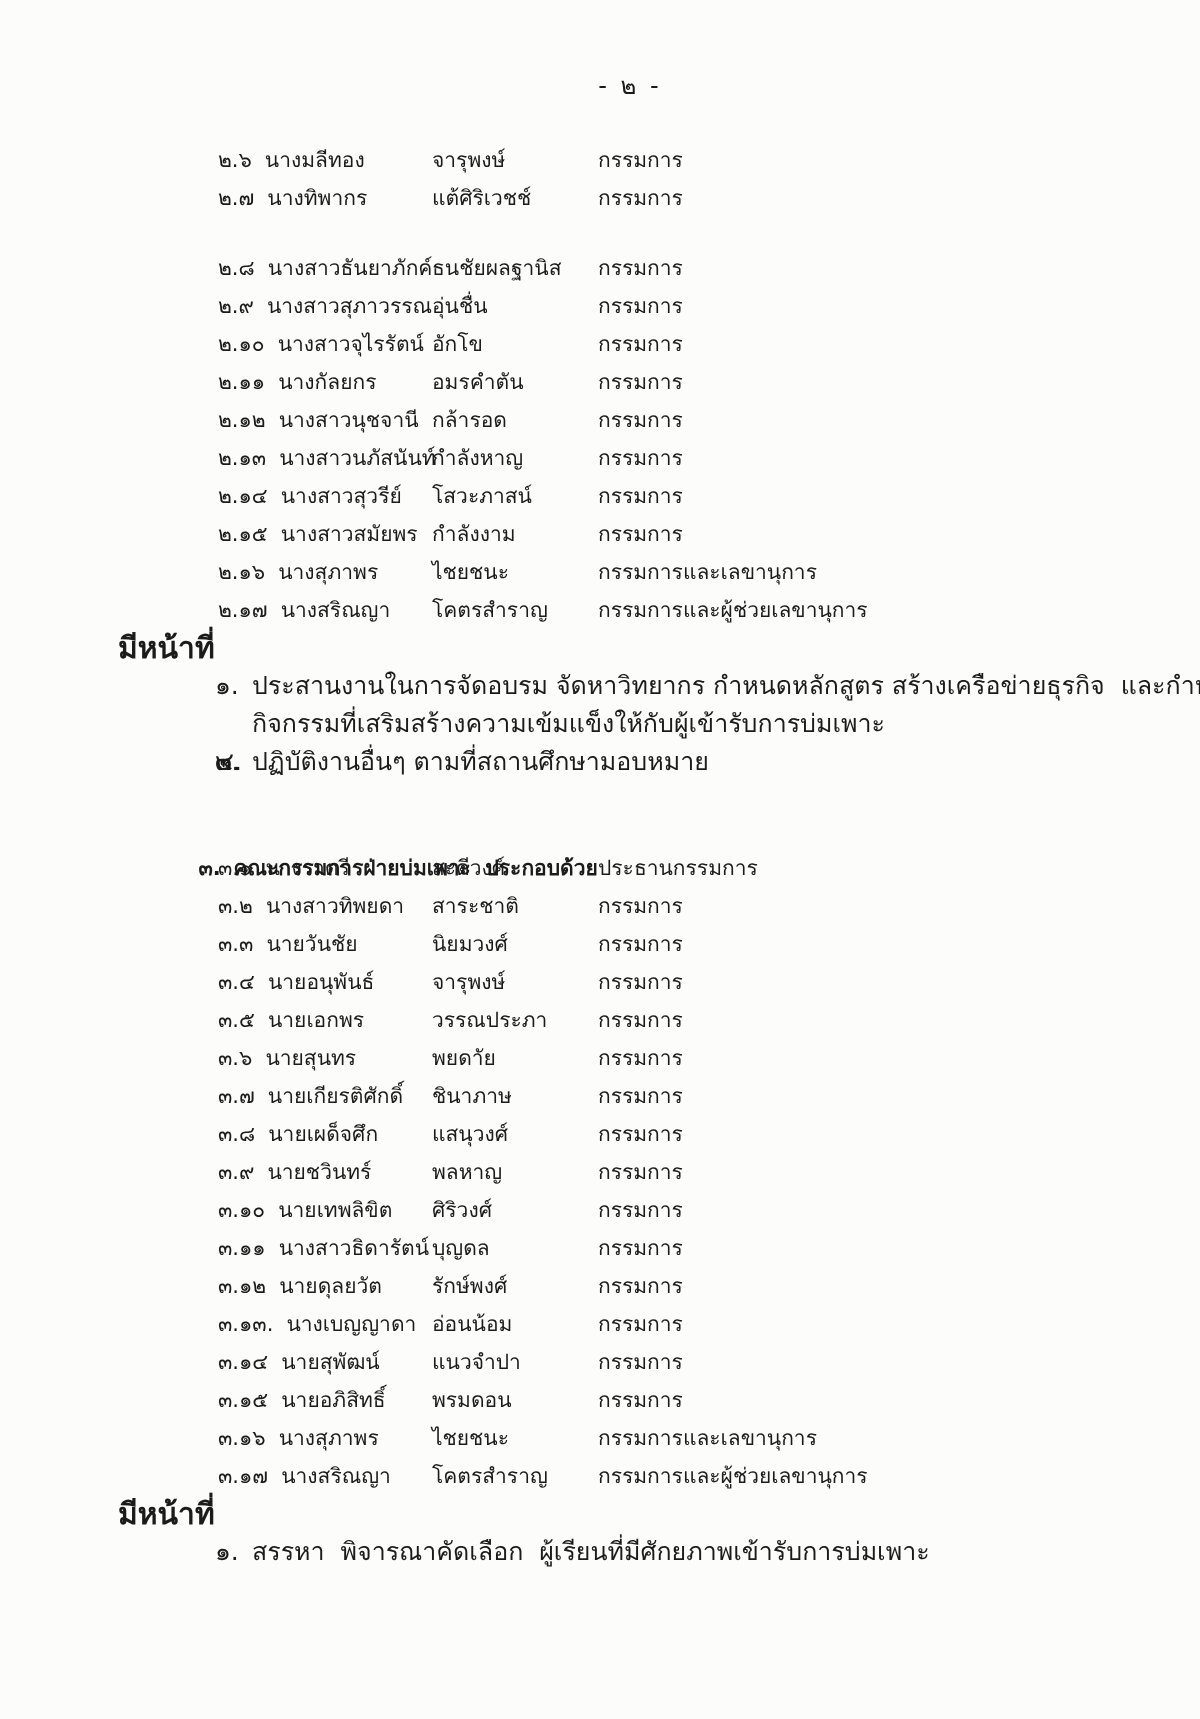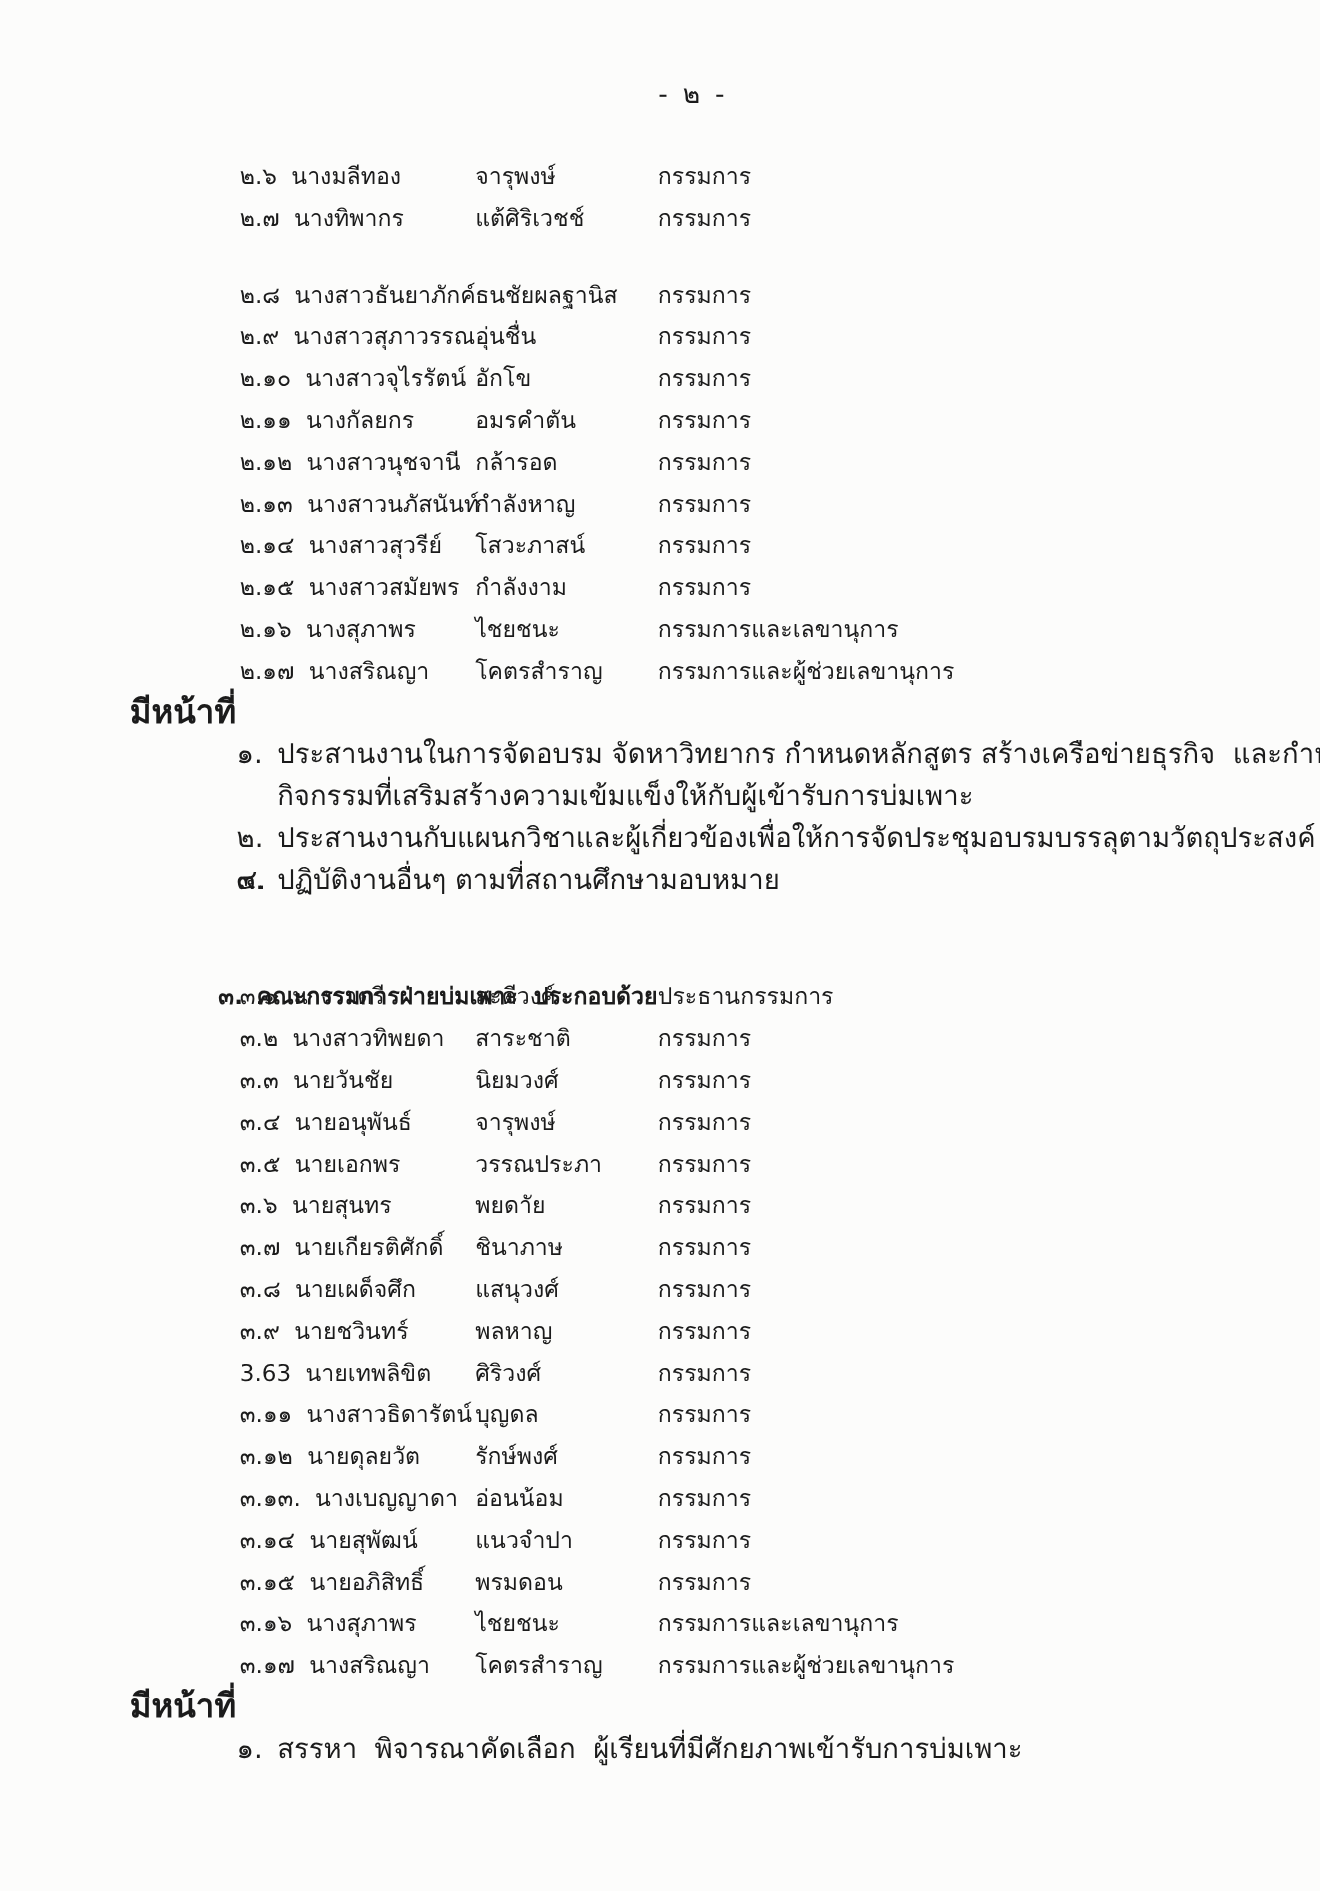--- a/index.html
+++ b/index.html
@@ -161,21 +161,20 @@
       <div class="duties-heading">มีหน้าที่</div>
 
       <div id="s2-duties">
   <div class="duty">
     <span class="duty-no">๑.</span>
     <span class="duty-body"><div class="duty-line">ประสานงานในการจัดอบรม จัดหาวิทยากร กำหนดหลักสูตร สร้างเครือข่ายธุรกิจ  และกำหนด</div><div class="duty-line">กิจกรรมที่เสริมสร้างความเข้มแข็งให้กับผู้เข้ารับการบ่มเพาะ</div></span>
   </div>
 
   <div class="duty">
     <span class="duty-no">๒.</span>
-    <span class="duty-body"><div class="duty-line">ประสานงานกับแผนกวิชาและผู้เกี่ยวข้องเพื่อให้การจัดประชุมอบรมบรรลุตามวัตถุประสงค์</div></span>
   </div>
 
   <div class="duty">
     <span class="duty-no">๓.</span>
   </div>
 
   <div class="duty">
     <span class="duty-no">๔.</span>
     <span class="duty-body"><div class="duty-line">ปฏิบัติงานอื่นๆ ตามที่สถานศึกษามอบหมาย</div></span>
   </div>
@@ -236,21 +235,21 @@
     <span class="role">กรรมการ</span>
   </div>
 
   <div class="row">
     <span class="no">๓.๙</span><span class="name">นายชวินทร์</span>
     <span class="surname">พลหาญ</span>
     <span class="role">กรรมการ</span>
   </div>
 
   <div class="row">
-    <span class="no">3.63</span><span class="name">นายเทพลิขิต</span>
+    <span class="no">๓.๑๐</span><span class="name">นายเทพลิขิต</span>
     <span class="surname">ศิริวงศ์</span>
     <span class="role">กรรมการ</span>
   </div>
 
   <div class="row">
     <span class="no">๓.๑๑</span><span class="name">นางสาวธิดารัตน์</span>
     <span class="surname">บุญดล</span>
     <span class="role">กรรมการ</span>
   </div>
 

